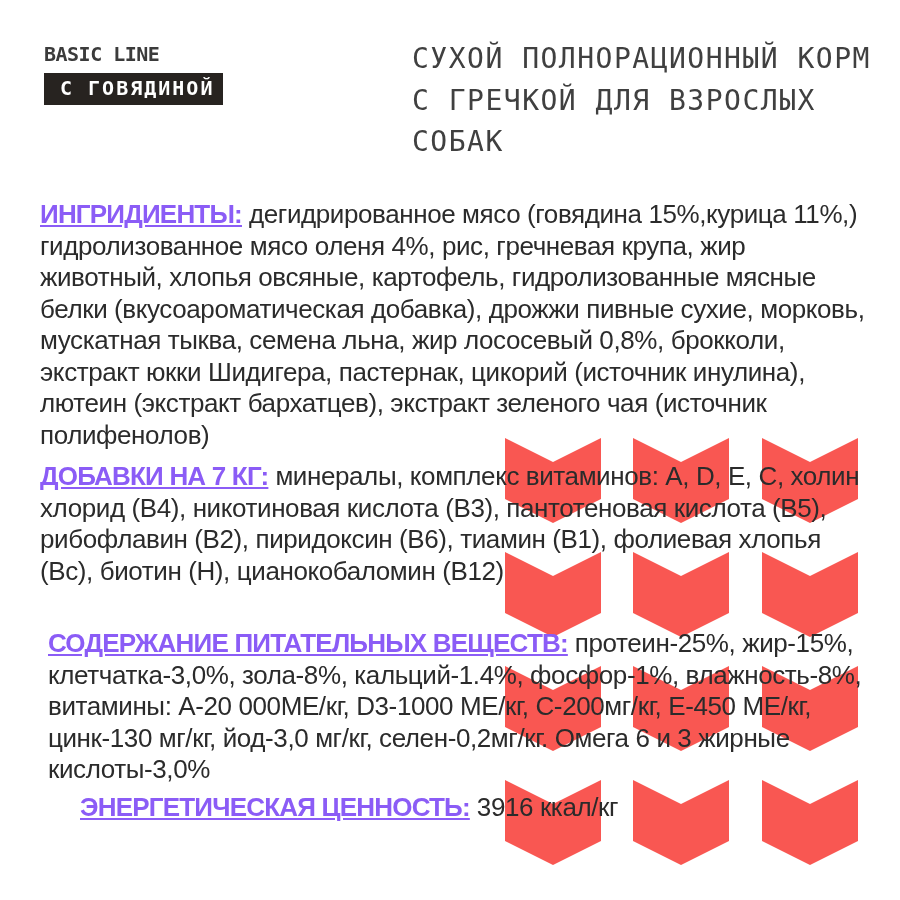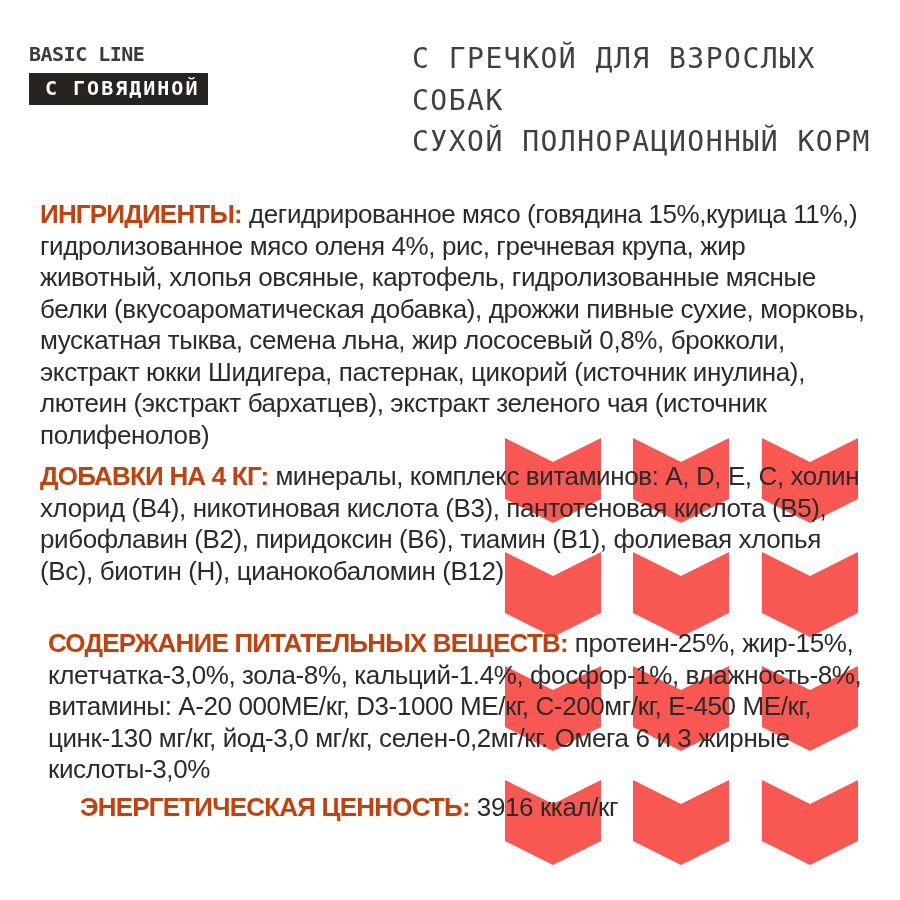--- a/index.html
+++ b/index.html
@@ -8,21 +8,21 @@
     position:relative;
     background:#ffffff;
     overflow:hidden;
     font-family:"Liberation Sans", sans-serif;
     color:#2b2b2b;
   }
   
   .chev { position:absolute; z-index:0; }
   
   .brand {
-    position:absolute; left:29px; top:42px; z-index:1;
+    position:absolute; left:44px; top:42px; z-index:1;
     color:#3b3b3b;
     font-family:"DejaVu Sans Mono", monospace;
   }
   .brand-line  { font-size:20px; letter-spacing:-0.5px; font-weight:bold; }
   .brand-name  { font-size:40px; letter-spacing:0.2px; margin-top:1px; font-weight:500; }
   .badge {
     display:inline-block; margin-top:7px;
     background:#272320; color:#ffffff;
     font-size:20px; font-weight:bold; letter-spacing:2px;
     padding:3px 9px 5px 16px;
@@ -36,22 +36,23 @@
     font-size:28px; line-height:41.5px; letter-spacing:1.5px;
     font-weight:500;
   }
   
   .para {
     position:absolute; left:40px; width:834px; z-index:1;
     font-size:26px; line-height:31.5px; letter-spacing:-0.4px;
     color:#2b2b2b;
   }
   .para strong {
-    font-weight:bold; color:#c2410c; letter-spacing:-0.8px;
+    font-weight:bold; color:#8b5cf6; letter-spacing:-0.8px;
     margin-right:7px;
+    text-decoration:underline;
   }
   #ingredients { top:199px; }
   #additives   { top:461px; }
   #nutrients   { top:628px;margin-left:8px; }
   #energy      { top:792px; width:640px;margin-left:40px; }
 </style>
 </head>
 <body>
 
 <div>
@@ -95,23 +96,23 @@
       <polygon points="0,0 48,24 96,0 96,61 48,85 0,61" fill="#f95752"></polygon>
     </svg>
 </div>
 
 <header class="brand">
   <div class="brand-line">BASIC LINE</div>
   <div class="badge">С ГОВЯДИНОЙ</div>
 </header>
 
 <div class="title">
+  <div>СУХОЙ ПОЛНОРАЦИОННЫЙ КОРМ</div>
   <div>С ГРЕЧКОЙ ДЛЯ ВЗРОСЛЫХ СОБАК</div>
-  <div>СУХОЙ ПОЛНОРАЦИОННЫЙ КОРМ</div>
 </div>
 
 <p class="para" id="ingredients"><strong>ИНГРИДИЕНТЫ:</strong><span>дегидрированное мясо (говядина 15%,курица 11%,) гидролизованное мясо оленя 4%, рис, гречневая крупа, жир животный, хлопья овсяные, картофель, гидролизованные мясные белки (вкусоароматическая добавка), дрожжи пивные сухие, морковь, мускатная тыква, семена льна, жир лососевый 0,8%, брокколи, экстракт юкки Шидигера, пастернак, цикорий (источник инулина), лютеин (экстракт бархатцев), экстракт зеленого чая (источник полифенолов)</span></p>
 
-<p class="para" id="additives"><strong>ДОБАВКИ НА 4 КГ:</strong><span>минералы, комплекс витаминов: A, D, E, C, холин хлорид (В4), никотиновая кислота (В3), пантотеновая кислота (В5), рибофлавин (В2), пиридоксин (В6), тиамин (В1), фолиевая хлопья (Вс), биотин (Н), цианокобаломин (В12)</span></p>
+<p class="para" id="additives"><strong>ДОБАВКИ НА 7 КГ:</strong><span>минералы, комплекс витаминов: A, D, E, C, холин хлорид (В4), никотиновая кислота (В3), пантотеновая кислота (В5), рибофлавин (В2), пиридоксин (В6), тиамин (В1), фолиевая хлопья (Вс), биотин (Н), цианокобаломин (В12)</span></p>
 
 <p class="para" id="nutrients"><strong>СОДЕРЖАНИЕ ПИТАТЕЛЬНЫХ ВЕЩЕСТВ:</strong><span>протеин-25%, жир-15%, клетчатка-3,0%, зола-8%, кальций-1.4%, фосфор-1%, влажность-8%, витамины: А-20 000МЕ/кг, D3-1000 МЕ/кг, С-200мг/кг, Е-450 МЕ/кг, цинк-130 мг/кг, йод-3,0 мг/кг, селен-0,2мг/кг. Омега 6 и 3 жирные кислоты-3,0%</span></p>
 
 <p class="para" id="energy"><strong>ЭНЕРГЕТИЧЕСКАЯ ЦЕННОСТЬ:</strong><span>3916 ккал/кг</span></p>
 
 </body></html>

